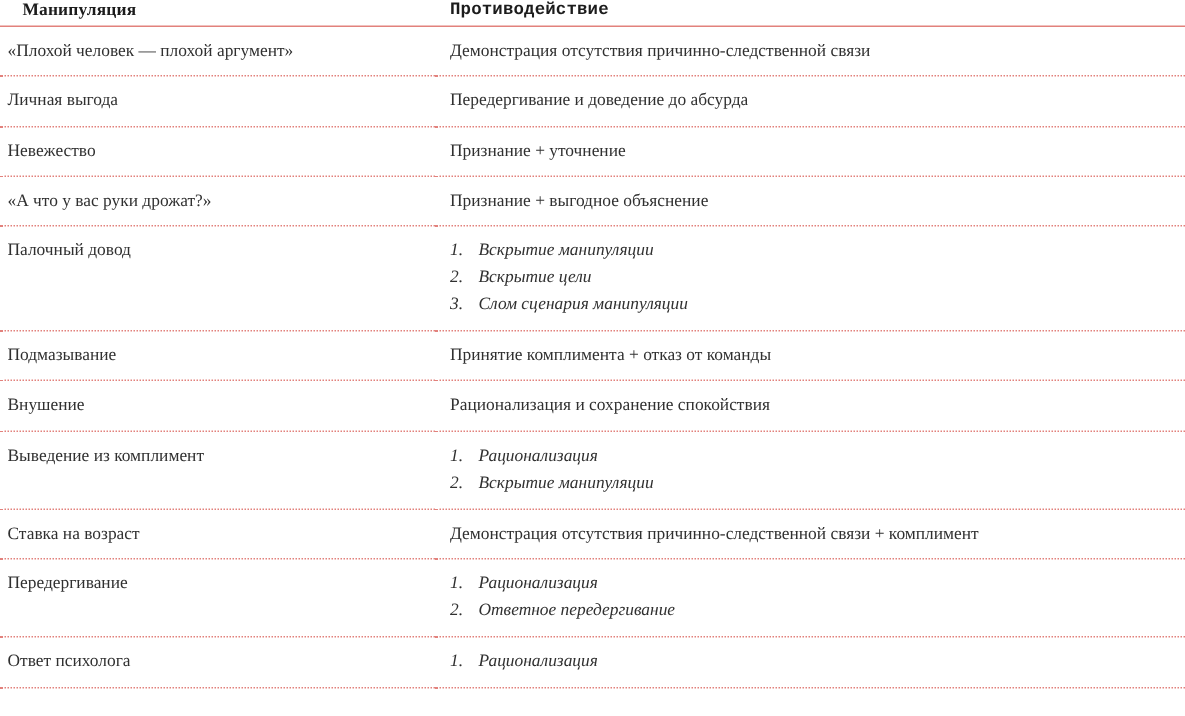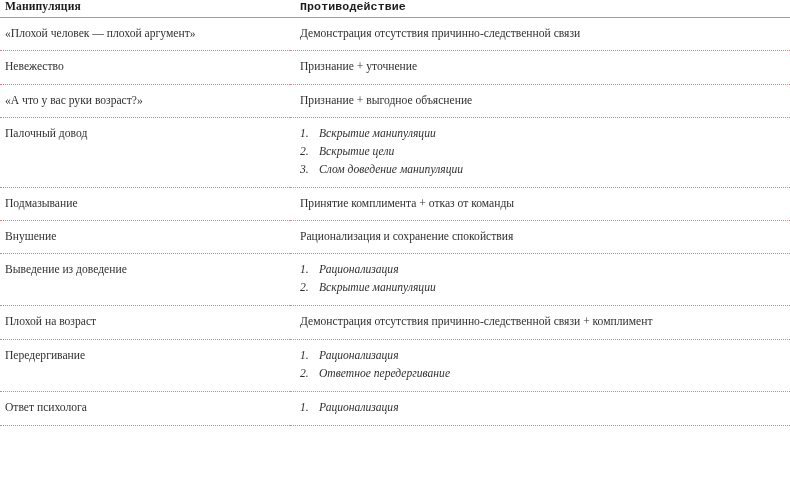--- a/index.html
+++ b/index.html
@@ -37,21 +37,21 @@
   thead th {
     text-align: left;
     font-weight: bold;
     font-size: 11.6px;
     color: #1c1c1c;
     padding: 0 0 4px 0;
     vertical-align: bottom;
     border-bottom: 1.6px solid #e2817c;
     letter-spacing: 0.1px;
   }
-  thead th.h-manip { padding-left: 5px; }
+  thead th.h-manip { padding-left: 15px; }
   thead th.h-counter { padding-left: 10px; font-family: Liberation Mono, monospace; }
 
   
   tbody tr {
     border-bottom: 1px dotted #e2817c;
   }
   tbody td {
     vertical-align: top;
     padding: 8px 6px 9px 0;
     line-height: 1.32;
@@ -114,64 +114,70 @@
       </tr>
     </thead>
     <tbody id="table-body">
         <tr>
           <td class="c-manip">«Плохой человек — плохой аргумент»</td>
           <td class="c-counter">
             <span class="plain">Демонстрация отсутствия причинно-следственной связи</span>
           </td>
         </tr>
         <tr>
+          <td class="c-manip">Личная выгода</td>
+          <td class="c-counter">
+            <span class="plain">Передергивание и доведение до абсурда</span>
+          </td>
+        </tr>
+        <tr>
           <td class="c-manip">Невежество</td>
           <td class="c-counter">
             <span class="plain">Признание + уточнение</span>
           </td>
         </tr>
         <tr>
-          <td class="c-manip">«А что у вас руки возраст?»</td>
+          <td class="c-manip">«А что у вас руки дрожат?»</td>
           <td class="c-counter">
             <span class="plain">Признание + выгодное объяснение</span>
           </td>
         </tr>
         <tr>
           <td class="c-manip">Палочный довод</td>
           <td class="c-counter">
             <ol class="steps">
               <li>Вскрытие манипуляции</li>
               <li>Вскрытие цели</li>
-              <li>Слом доведение манипуляции</li>
+              <li>Слом сценария манипуляции</li>
             </ol>
           </td>
         </tr>
         <tr>
           <td class="c-manip">Подмазывание</td>
           <td class="c-counter">
             <span class="plain">Принятие комплимента + отказ от команды</span>
           </td>
         </tr>
         <tr>
           <td class="c-manip">Внушение</td>
           <td class="c-counter">
             <span class="plain">Рационализация и сохранение спокойствия</span>
           </td>
         </tr>
         <tr>
-          <td class="c-manip">Выведение из доведение</td>
+          <td class="c-manip">Выведение из комплимент</td>
           <td class="c-counter">
             <ol class="steps">
               <li>Рационализация</li>
               <li>Вскрытие манипуляции</li>
             </ol>
           </td>
         </tr>
         <tr>
-          <td class="c-manip">Плохой на возраст</td>
+          <td class="c-manip">Ставка на возраст</td>
           <td class="c-counter">
             <span class="plain">Демонстрация отсутствия причинно-следственной связи + комплимент</span>
           </td>
         </tr>
         <tr>
           <td class="c-manip">Передергивание</td>
           <td class="c-counter">
             <ol class="steps">
               <li>Рационализация</li>
               <li>Ответное передергивание</li>

